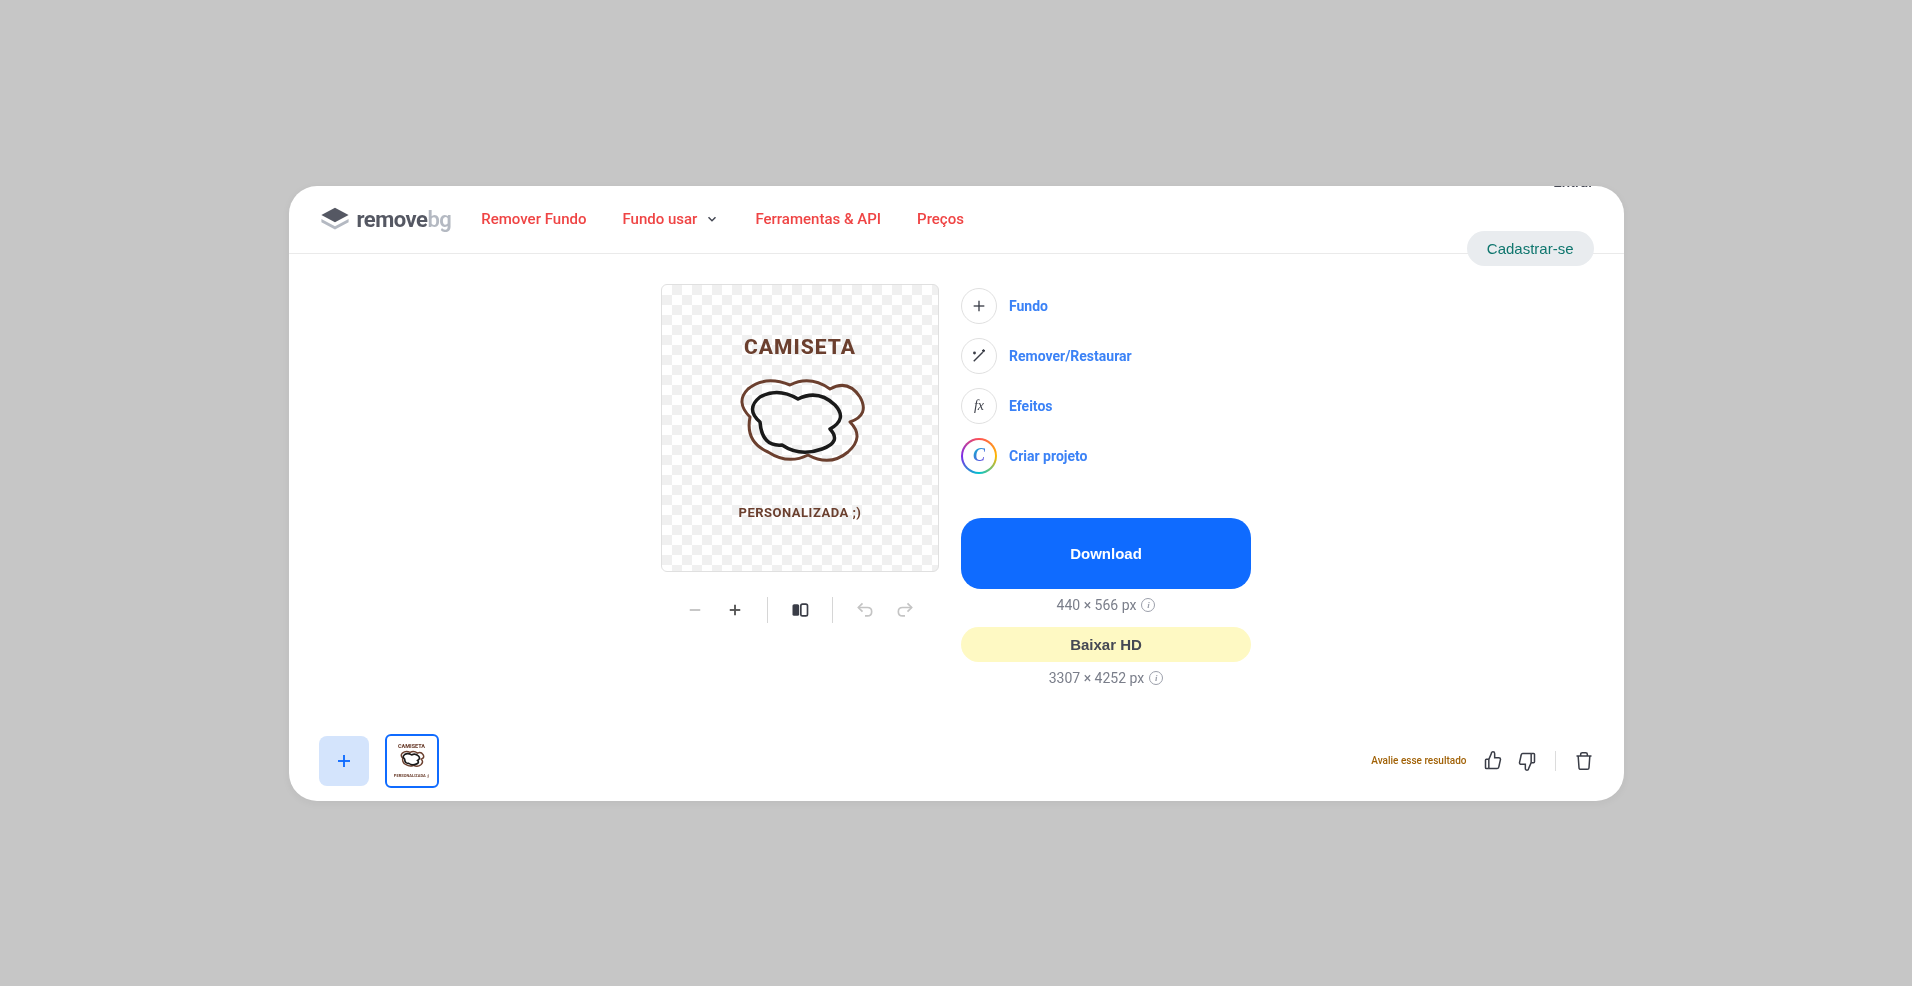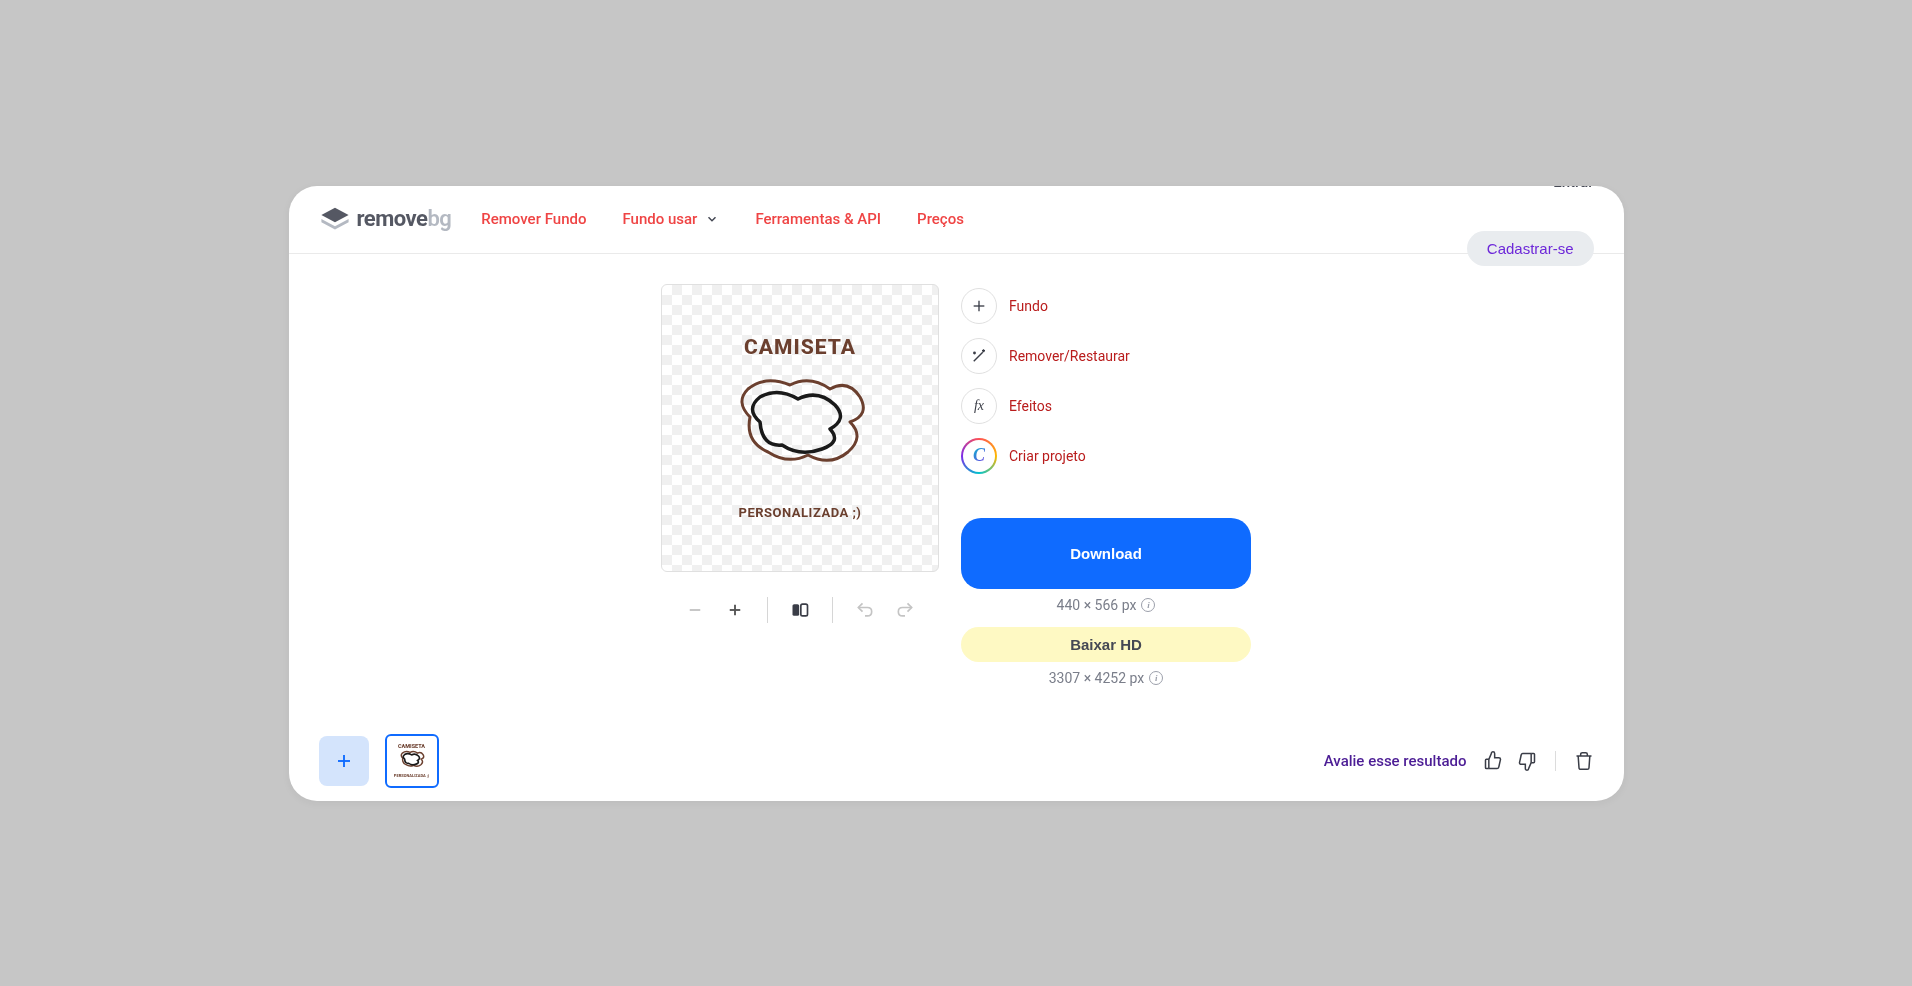--- a/index.html
+++ b/index.html
@@ -28,21 +28,21 @@
     }
     .header {
       height: 68px;
       border-bottom: 1px solid #eaeaea;
       display: flex;
       align-items: center;
       padding: 0 30px;
     }
     .logo {
       display: flex;
-      align-items: flex-start;
+      align-items: center;
       gap: 6px;
       margin-right: 30px;
     }
     .logo-icon {
       width: 32px;
       height: 26px;
     }
     .logo-text {
       font-size: 22px;
       font-weight: 700;
@@ -74,21 +74,21 @@
       flex-direction: column;
     }
     .login-link {
       font-size: 15px;
       color: #454854;
       font-weight: 500;
       cursor: pointer;
     }
     .signup-btn {
       background: #e9ecef;
-      color: #6d28d9;
+      color: #0f766e;
       font-size: 15px;
       font-weight: 500;
       padding: 9px 20px;
       border-radius: 20px;
       border: none;
       cursor: pointer;
     }
     .main {
       flex: 1;
       display: flex;
@@ -206,22 +206,22 @@
       font-style: italic;
       font-weight: bold;
       font-size: 18px;
       background: linear-gradient(135deg, #00c4cc, #7d2ae8);
       -webkit-background-clip: text;
       -webkit-text-fill-color: transparent;
       background-clip: text;
     }
     .action-label {
       font-size: 14px;
-      font-weight: 400;
-      color: #b91c1c;
+      font-weight: 700;
+      color: #3b82f6;
     }
     .download-section {
       margin-top: 44px;
     }
     .btn-primary {
       width: 100%;
       background: #0f6bff;
       color: #ffffff;
       font-size: 15px;
       font-weight: 600;
@@ -313,22 +313,22 @@
       font-size: 4px;
       font-weight: 700;
       color: #6b3f2e;
     }
     .rating {
       display: flex;
       align-items: center;
       gap: 16px;
     }
     .rating-label {
-      font-size: 15px;
-      color: #4c1d95;
+      font-size: 10px;
+      color: #a16207;
       font-weight: 500;
     }
     .rating-icons {
       display: flex;
       align-items: center;
       gap: 14px;
     }
     .rating-divider {
       width: 1px;
       height: 20px;

